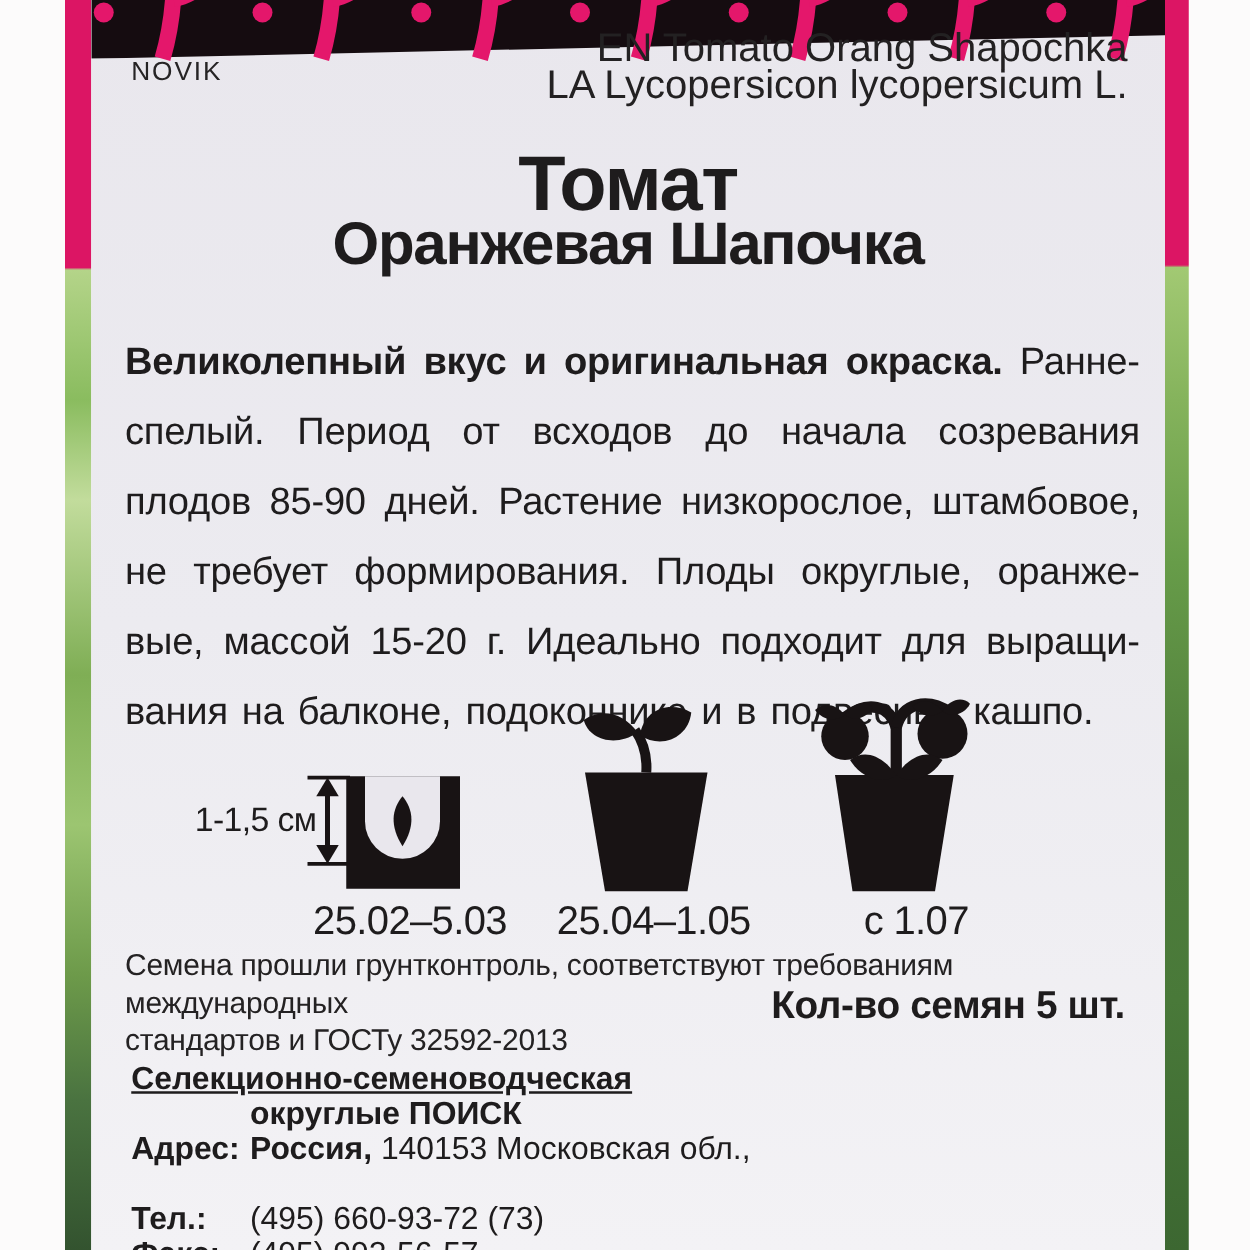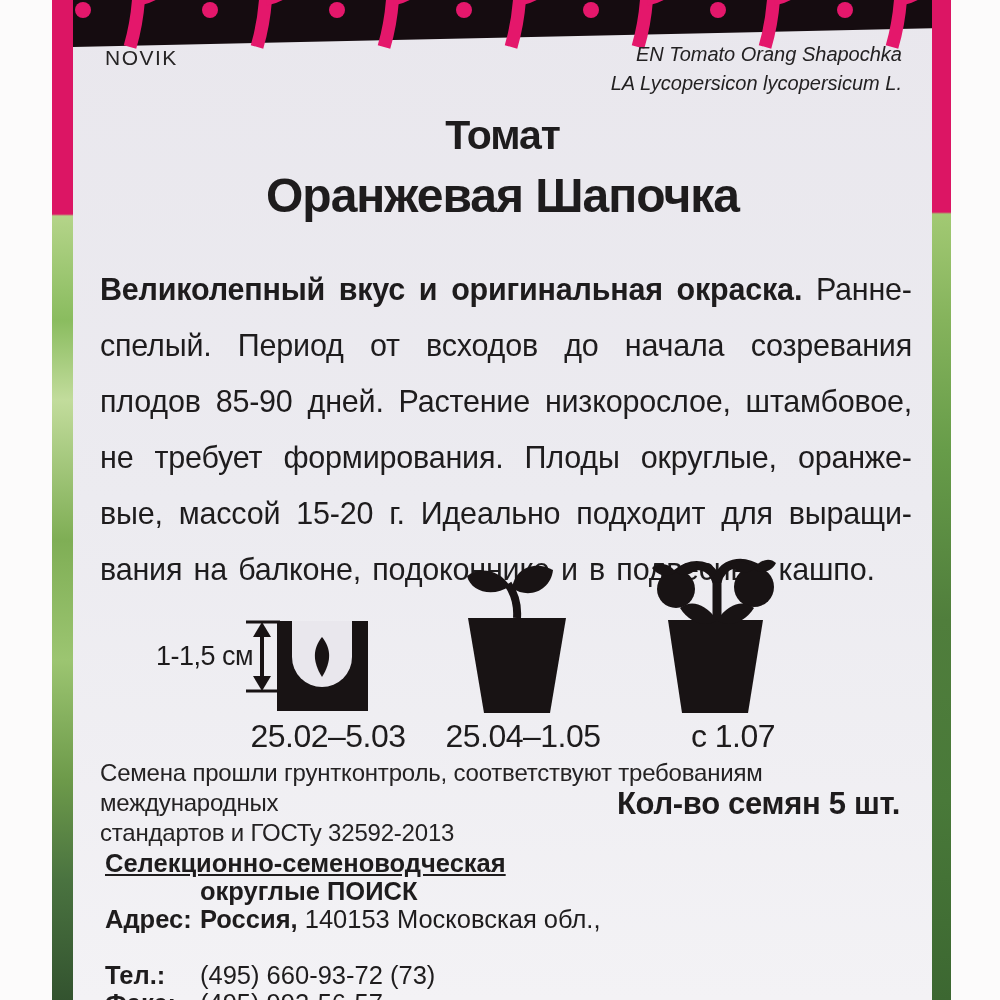--- a/index.html
+++ b/index.html
@@ -18,23 +18,23 @@
 
   
   .packet{position:absolute;left:73px;top:0;width:859px;height:1000px;
     background:linear-gradient(180deg,#e9e7ed 0%,#ecebf0 50%,#f3f2f5 100%);color:#1e1c1d;}
 
   .band{position:absolute;left:0;top:0;width:859px;height:47px;background:#150c10;
     clip-path:polygon(0 0,100% 0,100% 60%,0 100%);}
   .band-pattern{position:absolute;left:0;top:0;width:859px;height:60px;overflow:visible;pointer-events:none;}
 
   .novik{position:absolute;left:32px;top:46px;font-size:21px;letter-spacing:1.5px;color:#262425;}
-  .latin{position:absolute;right:30px;top:40px;text-align:right;font-style:italic;font-size:20px;line-height:29px;color:#232122;}
+  .latin{position:absolute;right:30px;top:24px;text-align:right;font-size:32px;line-height:29px;color:#232122;}
 
-  .title1{position:absolute;left:0;top:112px;width:100%;text-align:center;font-size:41px;font-weight:bold;letter-spacing:-1px;}
+  .title1{position:absolute;left:0;top:112px;width:100%;text-align:center;font-size:62px;font-weight:bold;letter-spacing:-1px;}
   .title2{position:absolute;left:0;top:168px;width:100%;text-align:center;font-size:48px;font-weight:bold;letter-spacing:-1px;}
 
   .desc{position:absolute;left:27px;top:230px;width:812px;font-size:30.5px;line-height:56px;text-align:justify;letter-spacing:-0.2px;word-spacing:3px;hyphens:manual;}
   .desc b{font-weight:bold;}
 
   .depth-label{position:absolute;left:70px;top:641px;width:110px;text-align:right;font-size:27px;letter-spacing:-0.5px;}
   .icon-svg{position:absolute;overflow:visible;}
 
   .date{position:absolute;top:718px;width:220px;text-align:center;font-size:32px;letter-spacing:-0.5px;}
   .date1{left:145px;}

